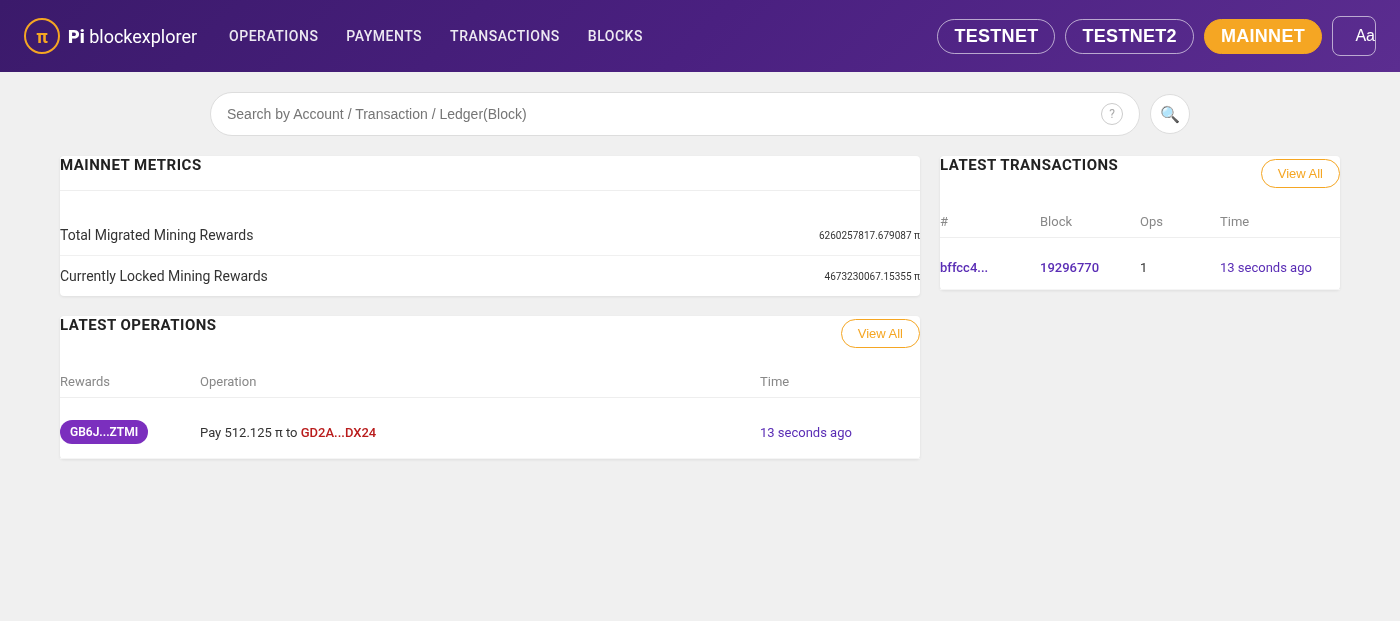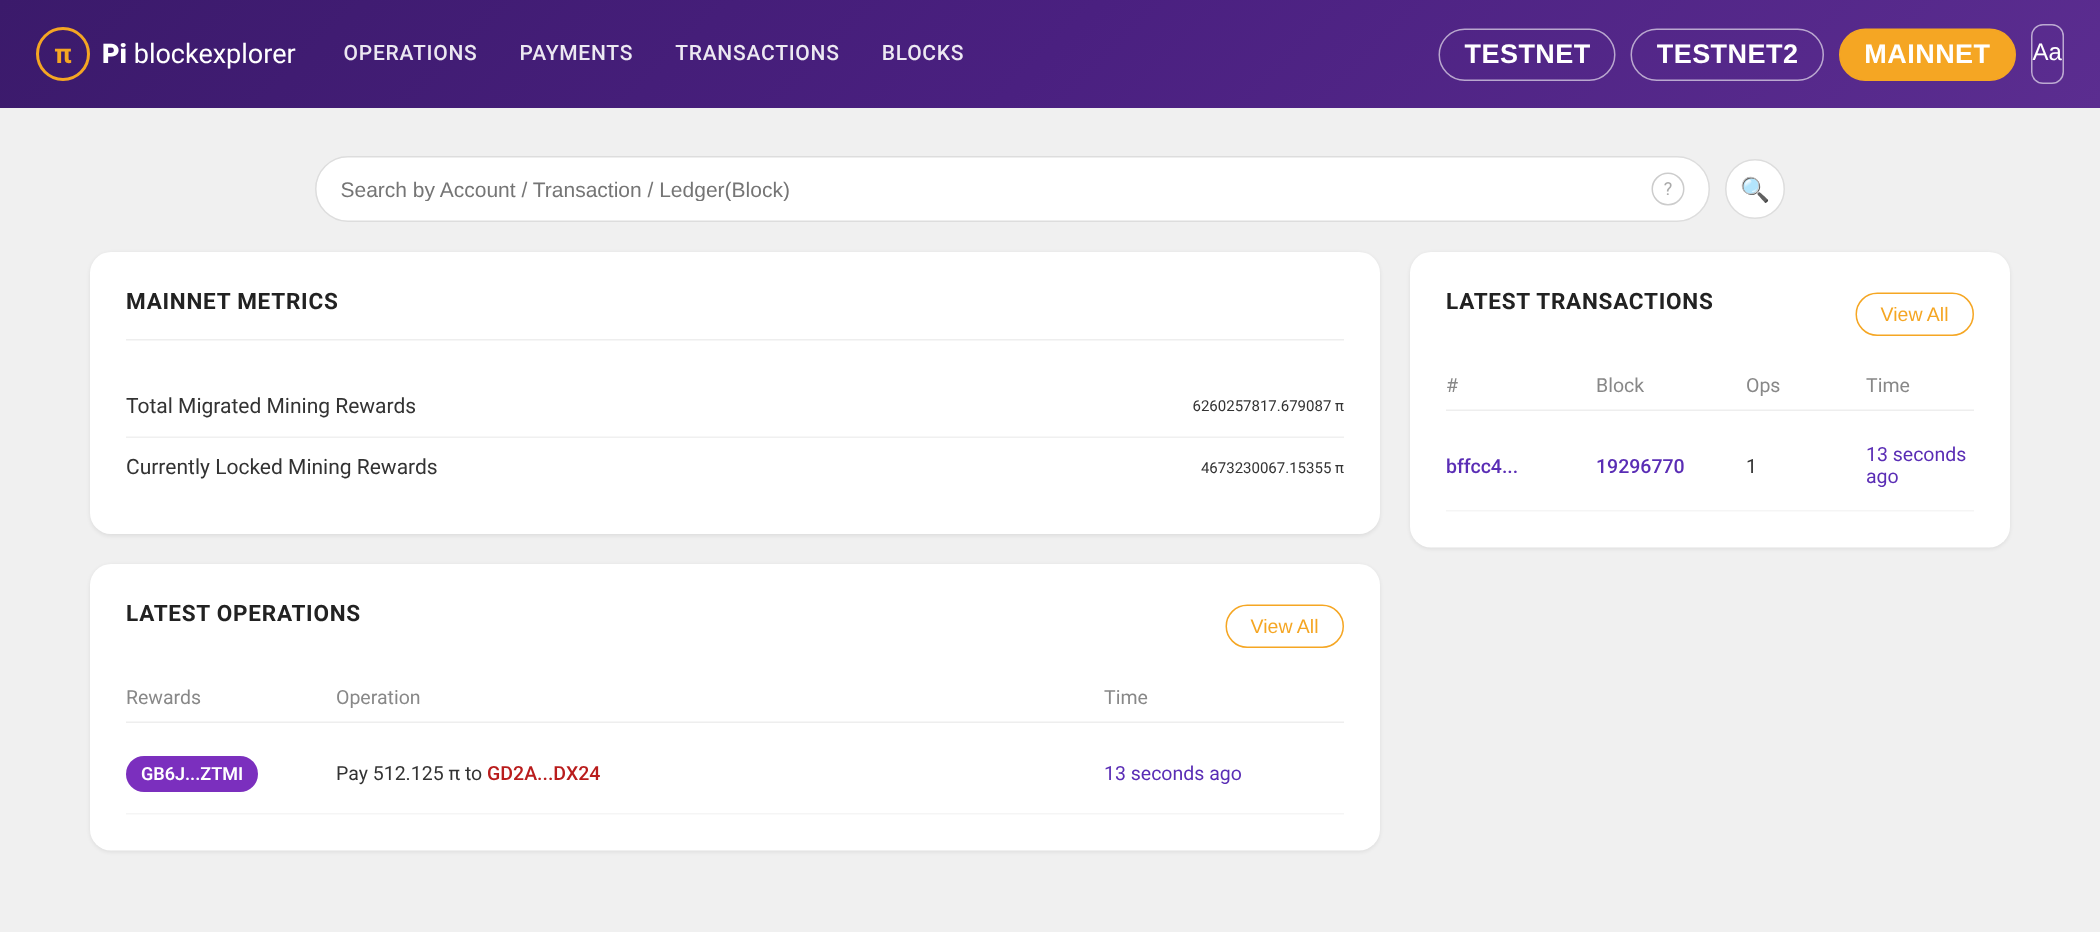--- a/index.html
+++ b/index.html
@@ -71,38 +71,38 @@
       font-weight: 600;
       cursor: pointer;
       letter-spacing: 0.3px;
     }
     .net-btn.active {
       background: #f5a623;
       border-color: #f5a623;
       color: white;
     }
     .translate-btn {
-      width: 22px;
+      width: 44px;
       height: 40px;
       border: 1.5px solid rgba(255,255,255,0.6);
       border-radius: 8px;
       background: transparent;
       color: white;
       cursor: pointer;
       display: flex;
       align-items: center;
-      justify-content: flex-start;
+      justify-content: flex-end;
       font-size: 16px;
     }
 
     
     .main {
       padding: 20px 60px;
       max-width: 1400px;
-      margin: 12px auto;
+      margin: 0 auto;
     }
 
     
     .search-container {
       display: flex;
       align-items: center;
       gap: 10px;
       margin-bottom: 20px;
       max-width: 980px;
       margin-left: auto;
@@ -156,22 +156,21 @@
     .cards-row {
       display: flex;
       gap: 20px;
       align-items: flex-start;
     }
     .card-left { flex: 0 0 860px; }
     .card-right { flex: 1; }
 
     .card {
       background: white;
-      border-radius: 14px;
-      padding: 24px;
+      border-radius: 4px;
       margin-bottom: 20px;
       box-shadow: 0 1px 3px rgba(0,0,0,0.08);
     }
 
     .card-title {
       font-size: 15px;
       font-weight: 700;
       color: #222;
       letter-spacing: 0.5px;
       margin-bottom: 16px;

